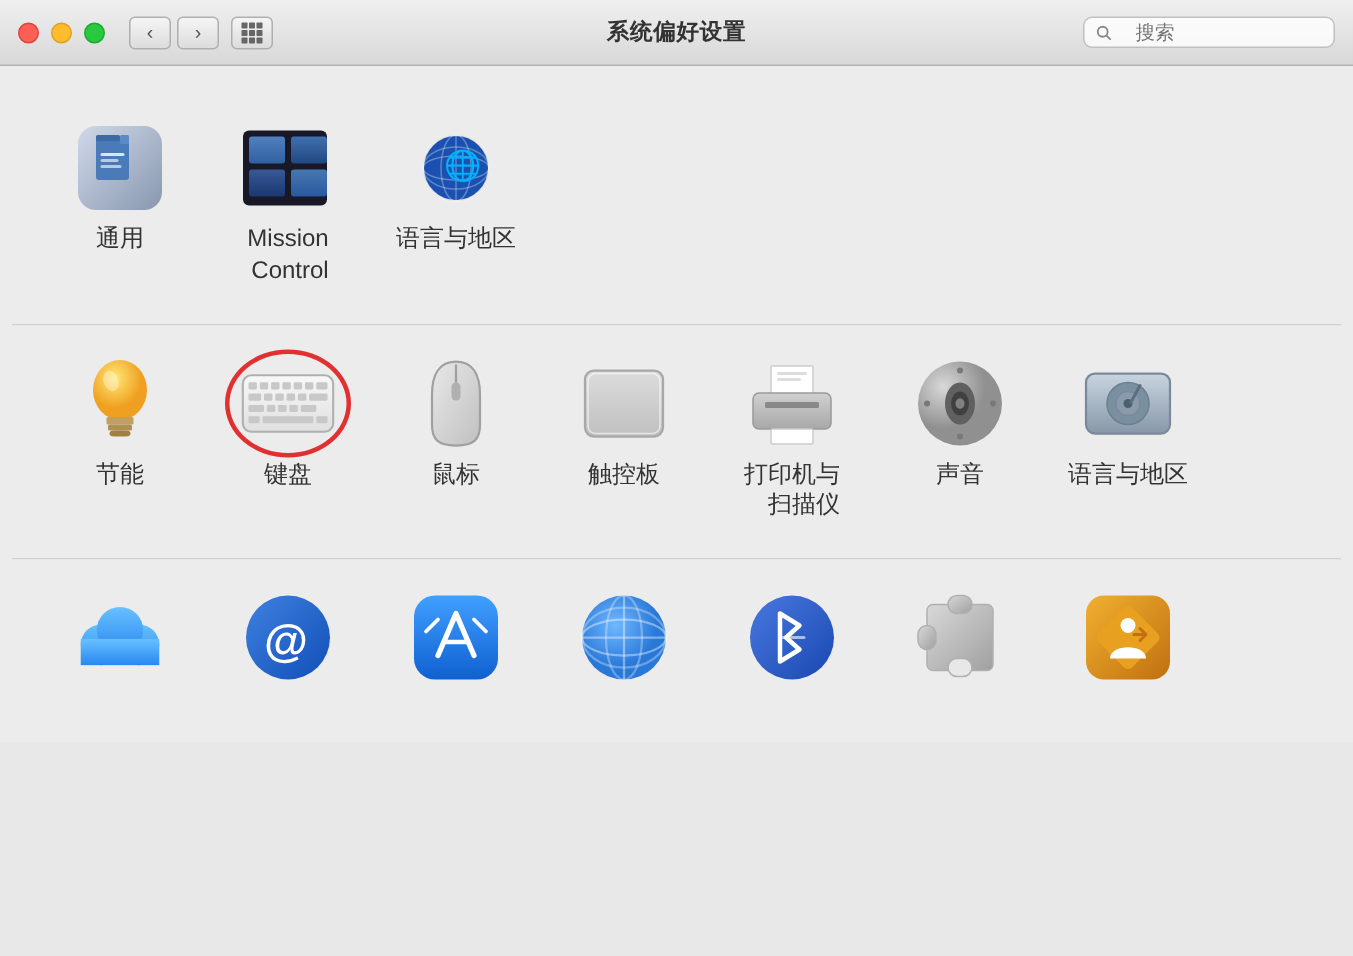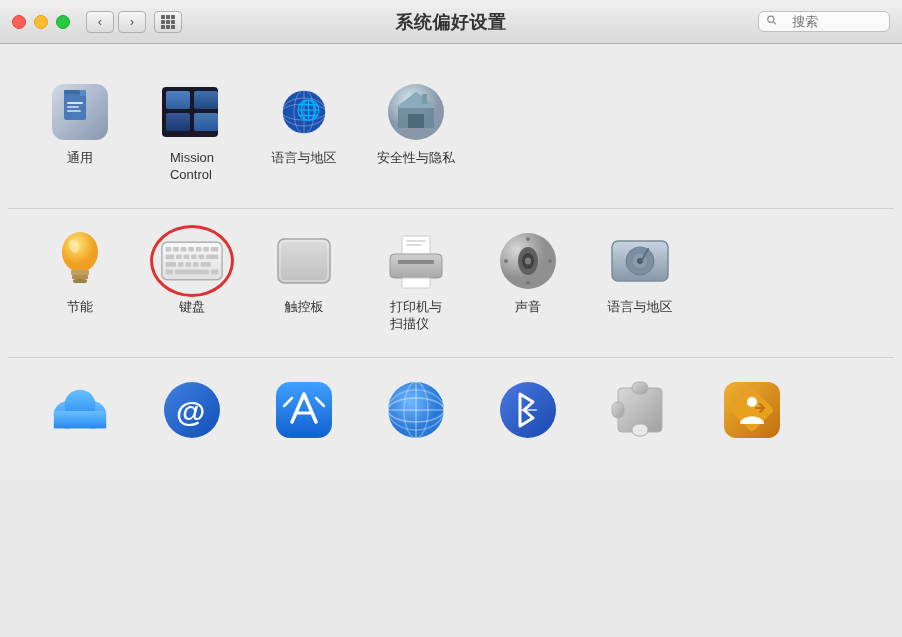--- a/index.html
+++ b/index.html
@@ -76,34 +76,35 @@
     .grid-dot {
       width: 4px; height: 4px;
       background: #666;
       border-radius: 0.5px;
     }
 
     .title {
       position: absolute;
       left: 50%;
       transform: translateX(-50%);
-      font-size: 18px;
+      font-size: 15px;
       font-weight: 600;
       color: #333;
       letter-spacing: 0.5px;
     }
 
     .search-box {
       margin-left: auto;
       display: flex;
+      align-items: center;
       background: rgba(255,255,255,0.8);
       border: 1px solid #c0c0c0;
       border-radius: 6px;
       padding: 2px 8px;
-      width: 132px;
+      width: 168px;
       gap: 16px;
     }
     .search-input {
       border: none;
       background: transparent;
       outline: none;
       font-size: 13px;
       color: #aaa;
       width: 100%;
     }
@@ -142,23 +143,23 @@
       width: 64px;
       height: 64px;
       display: flex;
       align-items: center;
       justify-content: center;
       margin-bottom: 6px;
       position: relative;
     }
 
     .item-label {
-      font-size: 13px;
+      font-size: 16px;
       color: #333;
-      text-align: left;
+      text-align: right;
       line-height: 1.3;
     }
   </style>
 </head>
 <body>
 
 <div class="titlebar">
   <div class="traffic-lights">
     <div class="traffic-light close"></div>
     <div class="traffic-light minimize"></div>
@@ -264,40 +265,20 @@
           <line x1="32" y1="3" x2="32" y2="47" stroke="rgba(255,255,255,0.3)" stroke-width="1"></line>
 
           <circle cx="32" cy="25" r="22" fill="none" stroke="rgba(255,255,255,0.5)" stroke-width="1.5"></circle>
 
           <text x="24" y="30" font-size="20" fill="white">🌐</text>
         </svg>
       </div>
       <div class="item-label">语言与地区</div>
     </div>
 
-    <div class="item">
-      <div class="icon-wrap">
-        <svg width="60" height="60" viewBox="0 0 60 60">
-          <defs>
-            <radialGradient id="sec-grad" cx="40%" cy="30%">
-              <stop offset="0%" stop-color="#d8e8f0"></stop>
-              <stop offset="100%" stop-color="#8898a8"></stop>
-            </radialGradient>
-          </defs>
-          <circle cx="30" cy="30" r="28" fill="url(#sec-grad)"></circle>
-
-          <polygon points="30,10 48,24 48,46 12,46 12,24" fill="#6a8a9a" opacity="0.9"></polygon>
-          <rect x="22" y="32" width="16" height="14" rx="1" fill="#4a6a7a"></rect>
-          <polygon points="30,10 50,26 10,26" fill="#8aacbc"></polygon>
-
-          <rect x="36" y="12" width="5" height="10" fill="#7a9aaa"></rect>
-        </svg>
-      </div>
-      <div class="item-label">安全性与隐私</div>
-    </div>
 
 
   </div>
 
   <div class="section">
 
 
     <div class="item">
       <div class="icon-wrap">
         <svg width="54" height="62" viewBox="0 0 54 62">
@@ -355,20 +336,37 @@
           <rect x="6" y="33" width="8" height="5" rx="1" fill="#c8c8c8"></rect>
           <rect x="16" y="33" width="36" height="5" rx="1" fill="#c8c8c8"></rect>
           <rect x="54" y="33" width="8" height="5" rx="1" fill="#c8c8c8"></rect>
         </svg>
 
         <div style="position:absolute; top:50%; left:50%; transform:translate(-50%,-50%); width:84px; height:72px; border:3px solid #e03030; border-radius:50%; pointer-events:none;"></div>
       </div>
       <div class="item-label">键盘</div>
     </div>
 
+    <div class="item">
+      <div class="icon-wrap">
+        <svg width="40" height="60" viewBox="0 0 40 60">
+          <defs>
+            <linearGradient id="mouse-grad" x1="0" y1="0" x2="1" y2="1">
+              <stop offset="0%" stop-color="#e8e8e8"></stop>
+              <stop offset="100%" stop-color="#c0c0c0"></stop>
+            </linearGradient>
+          </defs>
+          <path d="M20 2 C8 2 4 12 4 24 L4 44 C4 54 8 58 20 58 C32 58 36 54 36 44 L36 24 C36 12 32 2 20 2Z" fill="url(#mouse-grad)" stroke="#a0a0a0" stroke-width="1.5"></path>
+          <line x1="20" y1="4" x2="20" y2="22" stroke="#a0a0a0" stroke-width="1.5"></line>
+
+          <rect x="17" y="16" width="6" height="12" rx="3" fill="#b0b0b0"></rect>
+        </svg>
+      </div>
+      <div class="item-label">鼠标</div>
+    </div>
 
     <div class="item">
       <div class="icon-wrap">
         <svg width="60" height="52" viewBox="0 0 60 52">
           <defs>
             <linearGradient id="tp-grad" x1="0" y1="0" x2="0" y2="1">
               <stop offset="0%" stop-color="#dcdcdc"></stop>
               <stop offset="100%" stop-color="#c0c0c0"></stop>
             </linearGradient>
           </defs>

